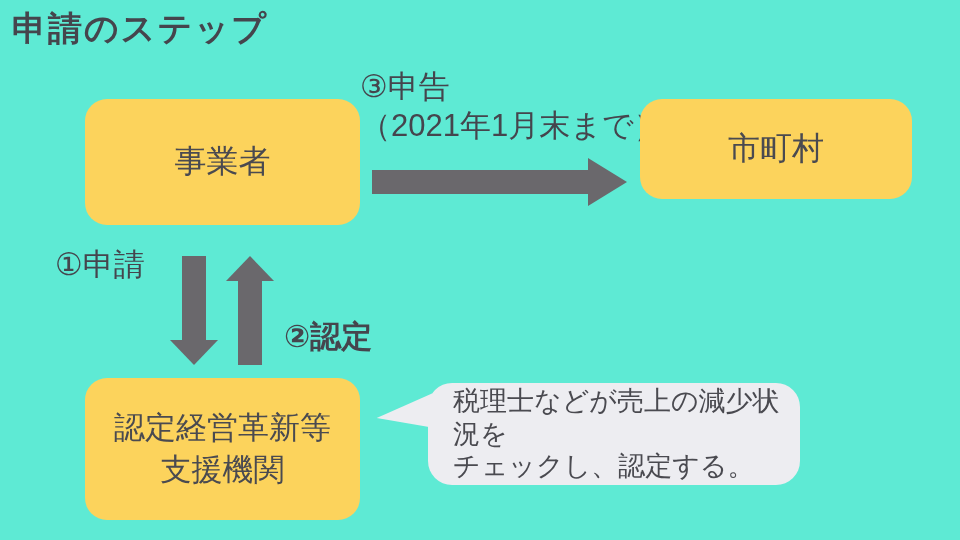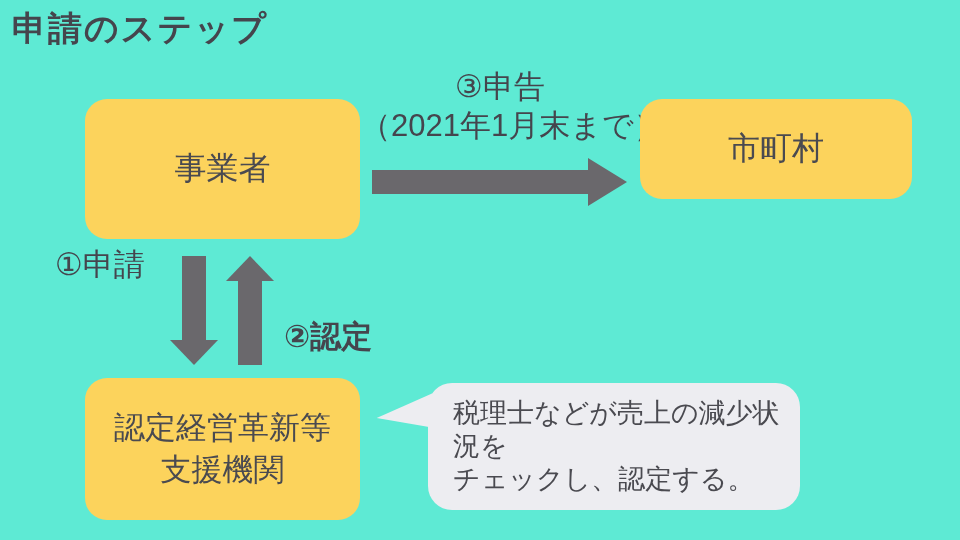--- a/index.html
+++ b/index.html
@@ -32,21 +32,21 @@
     display: flex;
     flex-direction: column;
     align-items: center;
     justify-content: center;
     text-align: center;
     font-size: 32px;
     font-weight: 500;
     color: #4a4a50;
     line-height: 1.35;
   }
-  .node-business     { left: 85px;  top: 99px;  width: 275px; height: 140px; }
+  .node-business     { left: 85px;  top: 99px;  width: 275px; height: 126px; }
   .node-municipality { left: 640px; top: 99px;  width: 272px; height: 100px; }
   .node-support      { left: 85px;  top: 378px; width: 275px; height: 142px; font-size: 31px; }
 
   .arrow-part { position: absolute; background: #6a686c; }
   
   .h-shaft { left: 372px; top: 170px; width: 217px; height: 24px; }
   .h-head  {
     left: 588px; top: 158px; width: 39px; height: 48px;
     clip-path: polygon(0 0, 100% 50%, 0 100%);
   }
@@ -65,28 +65,28 @@
 
   .arrow-label {
     position: absolute;
     font-size: 31px;
     font-weight: 500;
     color: #45454d;
     white-space: nowrap;
   }
   .label-step3 {
     left: 360px; top: 68px; width: 280px;
-    text-align: center; line-height: 1.25;
+    text-align: left; line-height: 1.25;
   }
   .label-step1 { left: 55px;  top: 244px; text-align: center; }
   .label-step2 { left: 284px; top: 316px; font-weight: bold; }
 
   .callout {
     position: absolute;
-    left: 428px; top: 383px; width: 372px; height: 127px;
+    left: 428px; top: 383px; width: 372px; height: 102px;
     background: #ededf1;
     border-radius: 24px;
     display: flex;
     flex-direction: column;
     justify-content: center;
     padding-left: 25px;
     box-sizing: border-box;
     font-size: 27px;
     font-weight: 500;
     color: #4a4a50;

